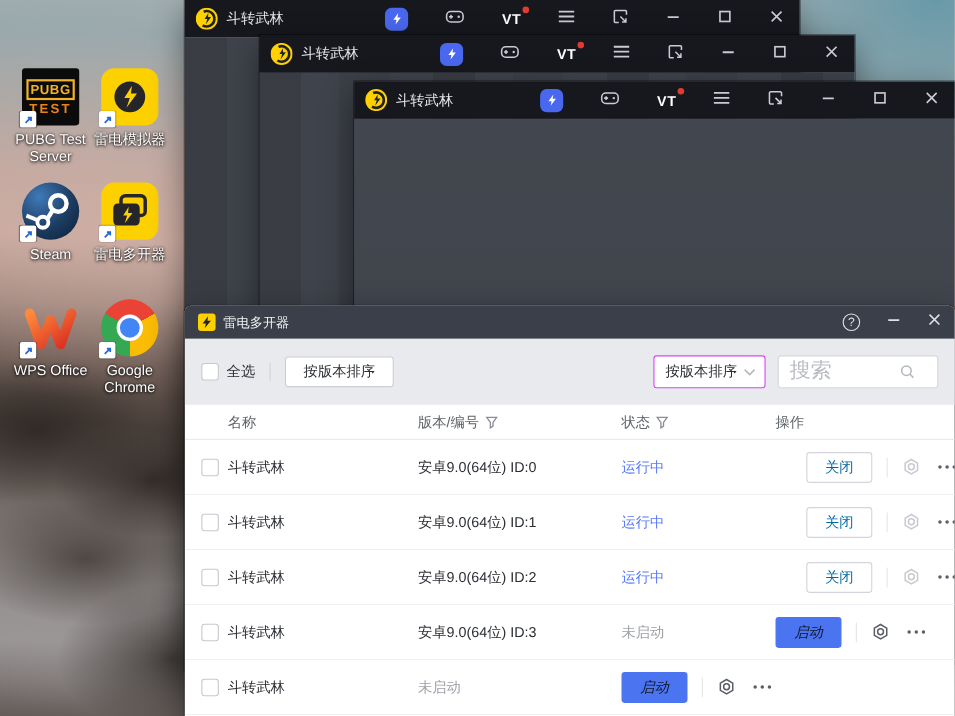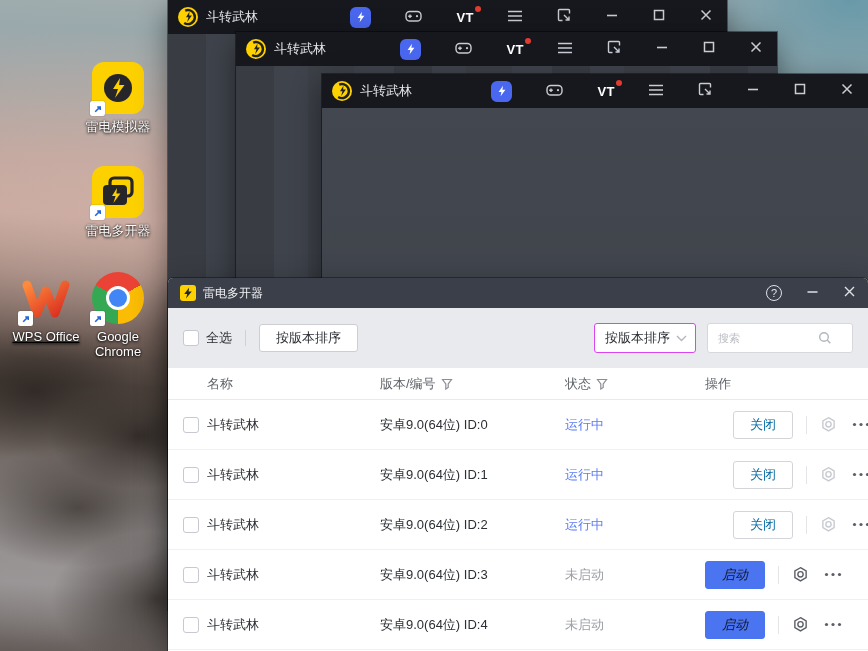--- a/index.html
+++ b/index.html
@@ -84,21 +84,21 @@
   .sel-label { font-size:13px; color:#2b2e33; margin-left:7px; }
   .tb-div { width:1px; height:16px; background:#cfd1d7; margin:0 13px; }
   .batch-btn { height:28px; padding:0 16px; background:#fff; border:1px solid #ccced4;
     border-radius:3px; font-size:13px; color:#2b2e33; font-family:inherit; }
   .tb-right { margin-left:auto; display:flex; align-items:center; gap:11px; }
   .sort-dd { width:102px; height:30px; background:#fff; border:1px solid #d946ef; border-radius:3px;
     display:flex; align-items:center; padding:0 8px 0 10px; font-size:13px; color:#2b2e33; }
   .sort-dd .dd-label { margin-right:auto; }
   .search-box { width:146px; height:30px; background:#fff; border:1px solid #d6d8dd; border-radius:3px;
     display:flex; align-items:center; padding:0 8px 0 10px; }
-  .search-box input { border:none; outline:none; width:100px; font-size:11px; color:#2b2e33;
+  .search-box input { border:none; outline:none; width:100px; font-size:19px; color:#2b2e33;
     font-family:inherit; background:transparent; }
   .search-box input::placeholder { color:#b9bcc3; }
 
   .tbl-header, .tbl-row { display:grid; grid-template-columns:24px 173px 185px 140px 1fr;
     align-items:center; padding-left:15px; font-size:13px; }
   .tbl-header { height:32px; color:#5f6368; border-bottom:1px solid #e8eaed; }
   .hdr-cell { display:flex; align-items:center; gap:5px; }
   .tbl-row { height:50px; border-bottom:1px solid #eef0f3; color:#2b2e33; }
   .status-running { color:#5a7bf7; }
   .status-stopped { color:#9da0a6; }
@@ -111,54 +111,82 @@
   .gear.disabled { color:#c7cad0; }
   .gear.enabled { color:#5b5e66; }
   .dots { display:flex; color:#5b5e66; }
 </style>
 </head>
 <body>
 
 <div id="screen">
   <div id="wallpaper"></div>
 
+  <div class="dicon" style="left:6px; top:62px;">
+    <div class="art pubg">
+      <div class="pubg-word">PUBG</div>
+      <div class="pubg-test">TEST</div>
+      <span class="shortcut-badge">
+        <svg width="10" height="10" viewBox="0 0 10 10">
+            <path d="M2.2 7.8 L7 3 M4.2 3 h3 v3" stroke="#2567d6" stroke-width="1.6" fill="none"></path>
+          </svg>
+      </span>
+    </div>
+    <div class="dlabel">PUBG Test Server</div>
+  </div>
 
   <div class="dicon" style="left:78px; top:62px;">
     <div class="art ld">
       <svg width="36" height="36" viewBox="0 0 36 36">
         <circle cx="18" cy="18" r="14" fill="#26262a"></circle>
         <path d="M20 8 l-7 11 h5 l-3 9 9.5-13 h-5.5 z" fill="#fdd000"></path>
       </svg>
       <span class="shortcut-badge">
         <svg width="10" height="10" viewBox="0 0 10 10">
             <path d="M2.2 7.8 L7 3 M4.2 3 h3 v3" stroke="#2567d6" stroke-width="1.6" fill="none"></path>
           </svg>
       </span>
     </div>
     <div class="dlabel">雷电模拟器</div>
   </div>
 
+  <div class="dicon" style="left:6px; top:166px;">
+    <div class="art steam">
+      <svg width="52" height="52" viewBox="0 0 52 52">
+        <circle cx="33" cy="19" r="7.5" fill="none" stroke="#fff" stroke-width="4"></circle>
+        <circle cx="19" cy="36" r="5" fill="none" stroke="#fff" stroke-width="3.5"></circle>
+        <line x1="23" y1="33" x2="28" y2="25" stroke="#fff" stroke-width="4"></line>
+        <line x1="4" y1="30" x2="15" y2="34.5" stroke="#fff" stroke-width="3.5"></line>
+      </svg>
+      <span class="shortcut-badge">
+        <svg width="10" height="10" viewBox="0 0 10 10">
+            <path d="M2.2 7.8 L7 3 M4.2 3 h3 v3" stroke="#2567d6" stroke-width="1.6" fill="none"></path>
+          </svg>
+      </span>
+    </div>
+    <div class="dlabel">Steam</div>
+  </div>
 
   <div class="dicon" style="left:78px; top:166px;">
     <div class="art ld">
       <svg width="40" height="40" viewBox="0 0 40 40">
         <rect x="12" y="6" width="22" height="18" rx="4" fill="none" stroke="#26262a" stroke-width="3.2"></rect>
         <rect x="5" y="13" width="24" height="20" rx="4" fill="#26262a"></rect>
         <path d="M19 16 l-5 8 h3.6 l-2.2 7 7-9.4 h-4 z" fill="#fdd000"></path>
       </svg>
       <span class="shortcut-badge">
         <svg width="10" height="10" viewBox="0 0 10 10">
             <path d="M2.2 7.8 L7 3 M4.2 3 h3 v3" stroke="#2567d6" stroke-width="1.6" fill="none"></path>
           </svg>
       </span>
     </div>
     <div class="dlabel">雷电多开器</div>
   </div>
 
-  <div class="dicon" style="left:6px; top:272px;text-decoration:underline;">
+  <div class="dicon" style="left:6px; top:272px;">
     <div class="art">
       <svg width="52" height="52" viewBox="0 0 52 52">
         <defs>
           <linearGradient id="wg" x1="0" y1="0" x2="1" y2="1">
             <stop offset="0" stop-color="#ff8a3c"></stop>
               <stop offset="1" stop-color="#d92c20"></stop>
           </linearGradient>
         </defs>
         <path d="M7 13 L17 41 L26 19 L35 41 L45 13" fill="none" stroke="url(#wg)" stroke-width="9" stroke-linecap="round" stroke-linejoin="round"></path>
       </svg>
@@ -509,21 +537,20 @@
               <circle cx="9" cy="2.5" r="1.6" fill="currentColor"></circle>
               <circle cx="15.5" cy="2.5" r="1.6" fill="currentColor"></circle>
             </svg>
         </span>
       </span>
     </div>
 
     <div class="tbl-row">
       <span class="checkbox"></span>
       <span>斗转武林</span>
-      <span>安卓9.0(64位)  ID:4</span>
       <span class="status-stopped">未启动</span>
       <span class="action-cell">
         <button class="btn btn-start">启动</button>
         <span class="act-div"></span>
         <span class="gear enabled">
           <svg width="17" height="17" viewBox="0 0 16 16" fill="none" stroke="currentColor" stroke-width="1.3">
               <path d="M8 1.6 l5.3 3.1 v6.2 L8 14 2.7 10.9 V4.7 z"></path>
               <circle cx="8" cy="7.8" r="2.5"></circle>
             </svg>
         </span>

